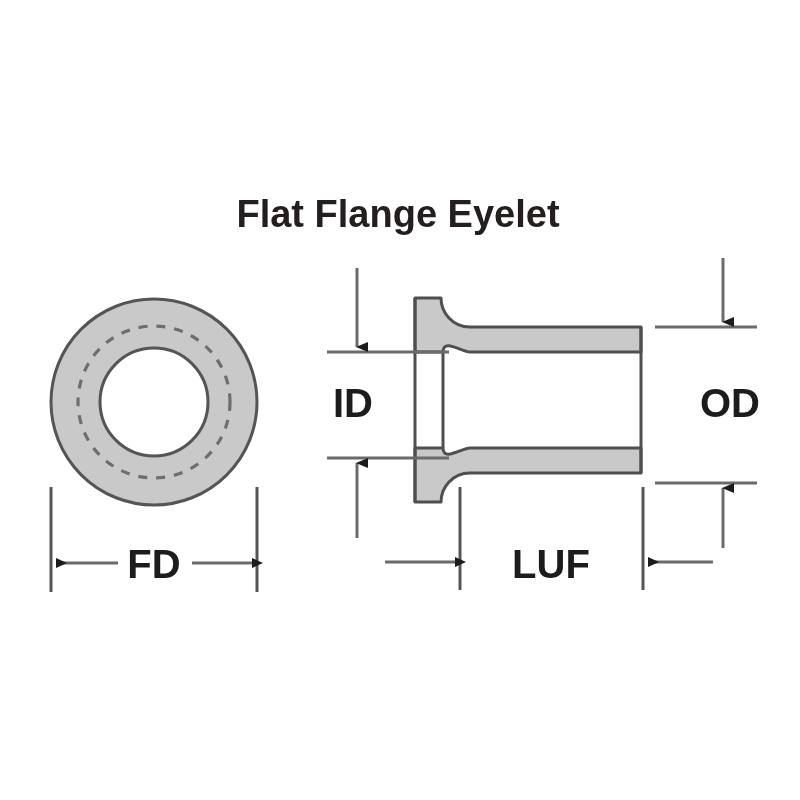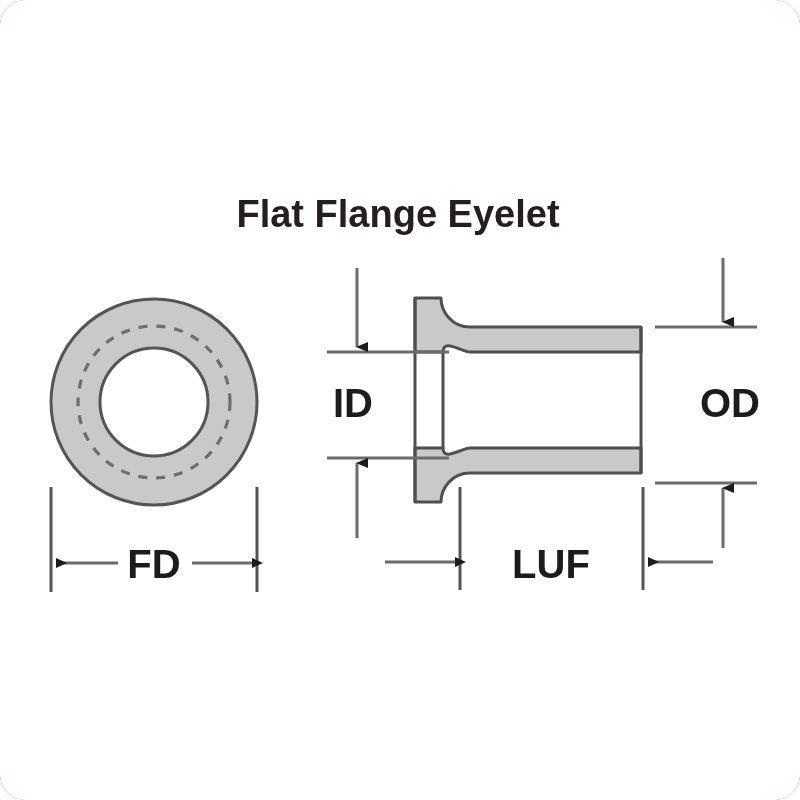--- a/index.html
+++ b/index.html
@@ -10,21 +10,20 @@
   }
   body {
     font-family: "Liberation Sans", sans-serif;
   }
   #diagram-root {
     position: relative;
     width: 800px;
     height: 800px;
     background: #3b82f6;
     overflow: hidden;
-    border-radius: 25px;
   }
   #diagram-svg {
     position: absolute;
     top: 0;
     left: 0;
     width: 800px;
     height: 800px;
     display: block;
   }
   .dim-label {

